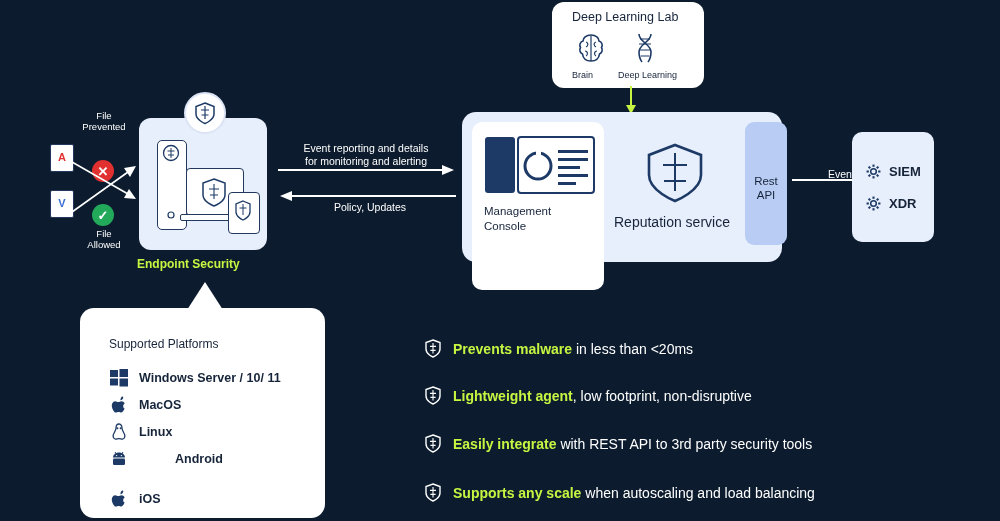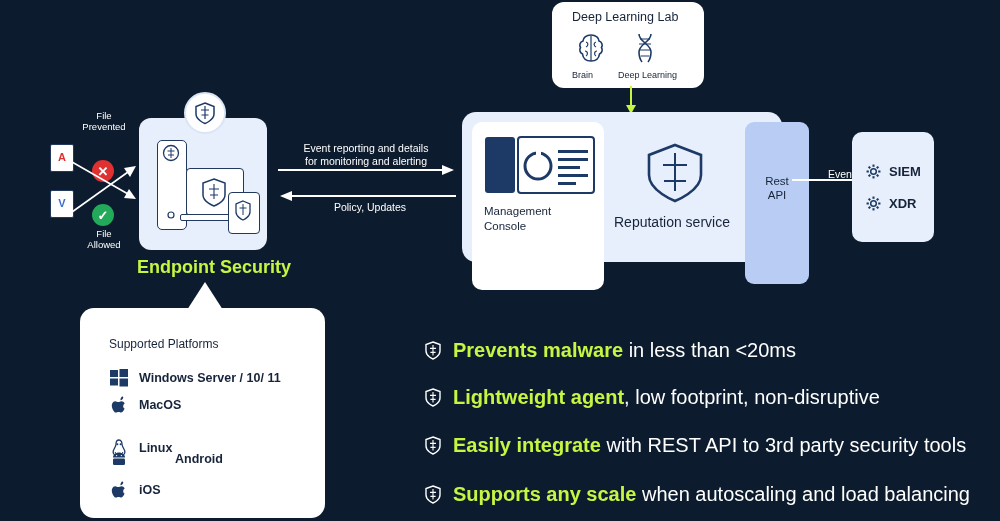--- a/index.html
+++ b/index.html
@@ -53,21 +53,21 @@
     left: 139px; top: 118px; width: 128px; height: 132px;
     background: #e7eefc; border-radius: 12px;
   }
   #epbadge {
     position: absolute; left: 184px; top: 92px;
     width: 38px; height: 38px; border-radius: 50%;
     background: #ffffff; border: 2px solid #dbe4f5;
     display: flex; align-items: center; justify-content: center;
   }
   #eplabel {
-    left: 137px; top: 257px; font-size: 18px; font-weight: bold;
+    left: 137px; top: 257px; font-size: 12px; font-weight: bold;
     color: #c8f542;
   }
   .devphone {
     position: absolute; left: 157px; top: 140px;
     width: 28px; height: 88px; background: #ffffff;
     border: 1.5px solid #22385c; border-radius: 5px;
   }
   .devlap {
     position: absolute; left: 186px; top: 168px;
     width: 56px; height: 46px; background: #ffffff;
@@ -132,22 +132,22 @@
     background: #ffffff; border-radius: 10px;
   }
   #mgmtcard .mlabel {
     position: absolute; left: 12px; top: 82px;
     font-size: 11.5px; color: #16243a; line-height: 15px;
   }
   #repLabel {
     left: 614px; top: 214px; font-size: 14px; color: #16243a;
   }
   #restapi {
-    left: 745px; top: 122px; width: 42px; height: 162px;
-    background: #b9cdf4; border-radius: 9px; padding-left: 22px;
+    left: 745px; top: 122px; width: 42px; height: 123px;
+    background: #b9cdf4; border-radius: 9px;
   }
   #restapi .rl {
     position: absolute; left: 0; right: 0; top: 52px;
     text-align: center; font-size: 11.5px; color: #16243a;
     line-height: 14px;
   }
 
   
   #siembox {
     left: 852px; top: 132px; width: 82px; height: 110px;
@@ -161,21 +161,21 @@
   
   .arrowlabel {
     position: absolute; font-size: 10.5px; color: #ffffff;
     line-height: 13px; text-align: center;
   }
 
   
   .bullet {
     position: absolute; left: 400px; display: flex;
     align-items: center; gap: 12px;
-    font-size: 20px; color: #ffffff; padding-left: 25px;
+    font-size: 14px; color: #ffffff; padding-left: 25px;
   }
   .bullet .hl { color: #c8f542; font-weight: bold; }
   .bshield { width: 16px; height: 19px; flex: 0 0 16px; }
 
   svg { display: block; }
 </style>
 </head>
 <body>
 
 <div class="stage">
@@ -276,21 +276,21 @@
     </div>
     <div class="platrow" style="top:84px;align-items:center;">
       <span class="platico">
         <svg width="16" height="18" viewBox="0 0 16 18">
           <path d="M11 0.5 C10 1.5 9.2 3 9.5 4.3 C10.7 4.4 11.8 3.3 12.2 2.1 C12.5 1.1 12 0.5 11 0.5 Z" fill="#1d3a66"></path>
           <path d="M13.6 12.6 C13 14.2 11.8 16.6 10.3 16.6 C9.2 16.6 8.8 15.9 7.6 15.9 C6.4 15.9 6 16.6 4.9 16.6 C3.3 16.6 1.5 13.6 1 11.2 C0.4 8.4 1.6 5.3 4.2 5.3 C5.5 5.3 6.2 6.1 7.3 6.1 C8.4 6.1 9 5.3 10.5 5.3 C11.8 5.3 13 6.1 13.7 7.4 C11.6 8.6 11.9 11.6 13.6 12.6 Z" fill="#1d3a66"></path>
         </svg>
       </span>
       <span>MacOS</span>
     </div>
-    <div class="platrow" style="top:111px;margin-top:16px;">
+    <div class="platrow" style="top:111px;">
       <span class="platico">
         <svg width="16" height="18" viewBox="0 0 16 18">
           <path d="M8 1 C5.8 1 5 3 5 5.2 C5 7 3.2 9.5 2.4 11.6 C1.6 13.6 2.6 15.8 4.6 16.2 C5.6 16.4 6.4 15.6 8 15.6 C9.6 15.6 10.4 16.4 11.4 16.2 C13.4 15.8 14.4 13.6 13.6 11.6 C12.8 9.5 11 7 11 5.2 C11 3 10.2 1 8 1 Z" fill="none" stroke="#1d3a66" stroke-width="1.3"></path>
           <circle cx="6.4" cy="5.2" r="1" fill="#1d3a66"></circle>
           <circle cx="9.6" cy="5.2" r="1" fill="#1d3a66"></circle>
         </svg>
       </span>
       <span>Linux</span>
     </div>
     <div class="platrow" style="top:138px;gap:46px;">
@@ -299,21 +299,21 @@
           <path d="M3 6.5 C3 3.6 5.7 1.4 9 1.4 C12.3 1.4 15 3.6 15 6.5 Z" fill="#1d3a66"></path>
           <rect x="3" y="7.6" width="12" height="6.4" rx="1.2" fill="#1d3a66"></rect>
           <line x1="5" y1="1" x2="6.4" y2="3" stroke="#1d3a66" stroke-width="1"></line>
           <line x1="13" y1="1" x2="11.6" y2="3" stroke="#1d3a66" stroke-width="1"></line>
           <circle cx="6.6" cy="4.6" r="0.7" fill="#ffffff"></circle>
           <circle cx="11.4" cy="4.6" r="0.7" fill="#ffffff"></circle>
         </svg>
       </span>
       <span>Android</span>
     </div>
-    <div class="platrow" style="top:169px;align-items:center;">
+    <div class="platrow" style="top:178px;align-items:center;">
       <span class="platico">
         <svg width="16" height="18" viewBox="0 0 16 18">
           <path d="M11 0.5 C10 1.5 9.2 3 9.5 4.3 C10.7 4.4 11.8 3.3 12.2 2.1 C12.5 1.1 12 0.5 11 0.5 Z" fill="#1d3a66"></path>
           <path d="M13.6 12.6 C13 14.2 11.8 16.6 10.3 16.6 C9.2 16.6 8.8 15.9 7.6 15.9 C6.4 15.9 6 16.6 4.9 16.6 C3.3 16.6 1.5 13.6 1 11.2 C0.4 8.4 1.6 5.3 4.2 5.3 C5.5 5.3 6.2 6.1 7.3 6.1 C8.4 6.1 9 5.3 10.5 5.3 C11.8 5.3 13 6.1 13.7 7.4 C11.6 8.6 11.9 11.6 13.6 12.6 Z" fill="#1d3a66"></path>
         </svg>
       </span>
       <span>iOS</span>
     </div>
   </div>
 

